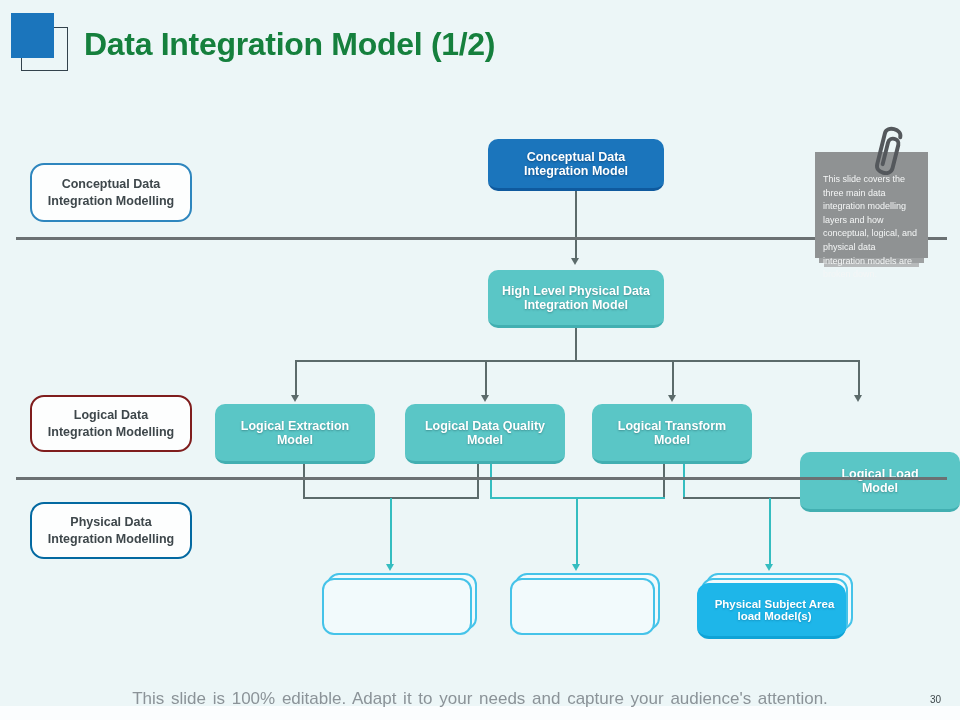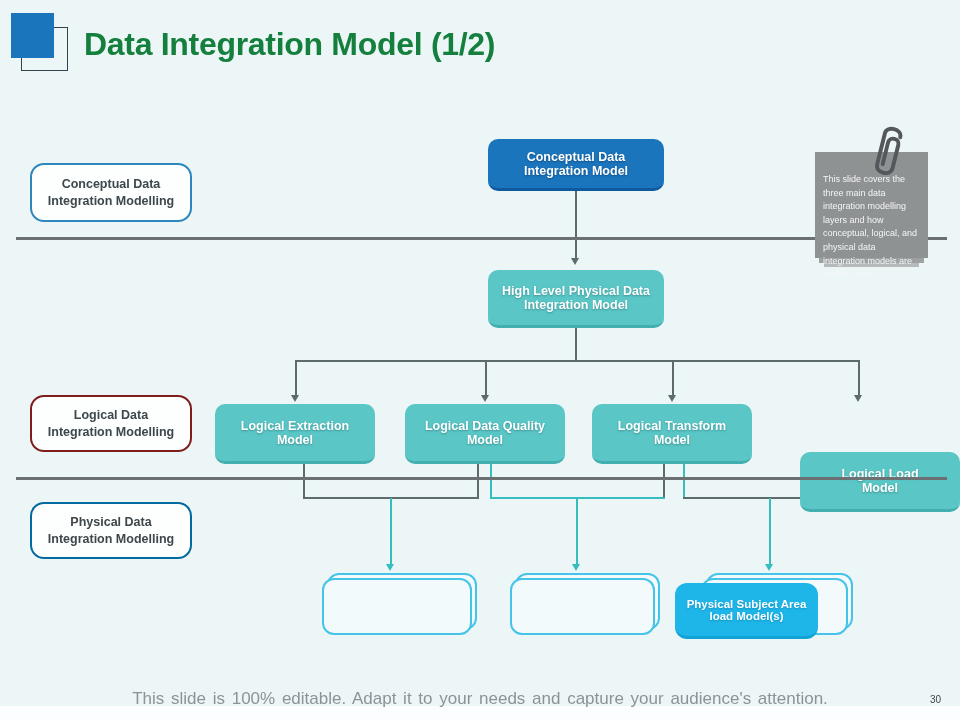--- a/index.html
+++ b/index.html
@@ -108,21 +108,21 @@
   <div class="abs arrowhead teal" style="left:764.5px;top:564px;"></div>
 
   <div class="abs stack" style="left:327px;top:573px;width:146px;height:53px;"></div>
   <div class="abs stack" style="left:322px;top:578px;width:146px;height:53px;"></div>
 
   <div class="abs stack" style="left:515px;top:573px;width:141px;height:53px;"></div>
   <div class="abs stack" style="left:510px;top:578px;width:141px;height:53px;"></div>
 
   <div class="abs stack" style="left:706px;top:573px;width:143px;height:53px;"></div>
   <div class="abs stack" style="left:701px;top:578px;width:143px;height:53px;"></div>
-  <div class="abs box cyan-box" style="left:675px;top:583px;width:143px;height:53px;">Physical Subject Area
+  <div class="abs box cyan-box" style="left:697px;top:583px;width:143px;height:53px;padding-left:6px;">Physical Subject Area
 load Model(s)</div>
 
   <div class="abs note-stack2"></div>
   <div class="abs note-stack1"></div>
   <div class="abs note">
     <div class="note-text">This slide covers the three main data integration modelling layers and how conceptual, logical, and physical data integration models are broken down.</div>
   </div>
   <svg class="abs paperclip" viewBox="0 0 30 44">
     <path d="M20 10 C20 3.5 8 3.5 8 10 L8 34 C8 41 20 41 20 34 L20 16 C20 11 12 11 12 16 L12 33" fill="none" stroke="#54585C" stroke-width="3" stroke-linecap="round"></path>
   </svg>

